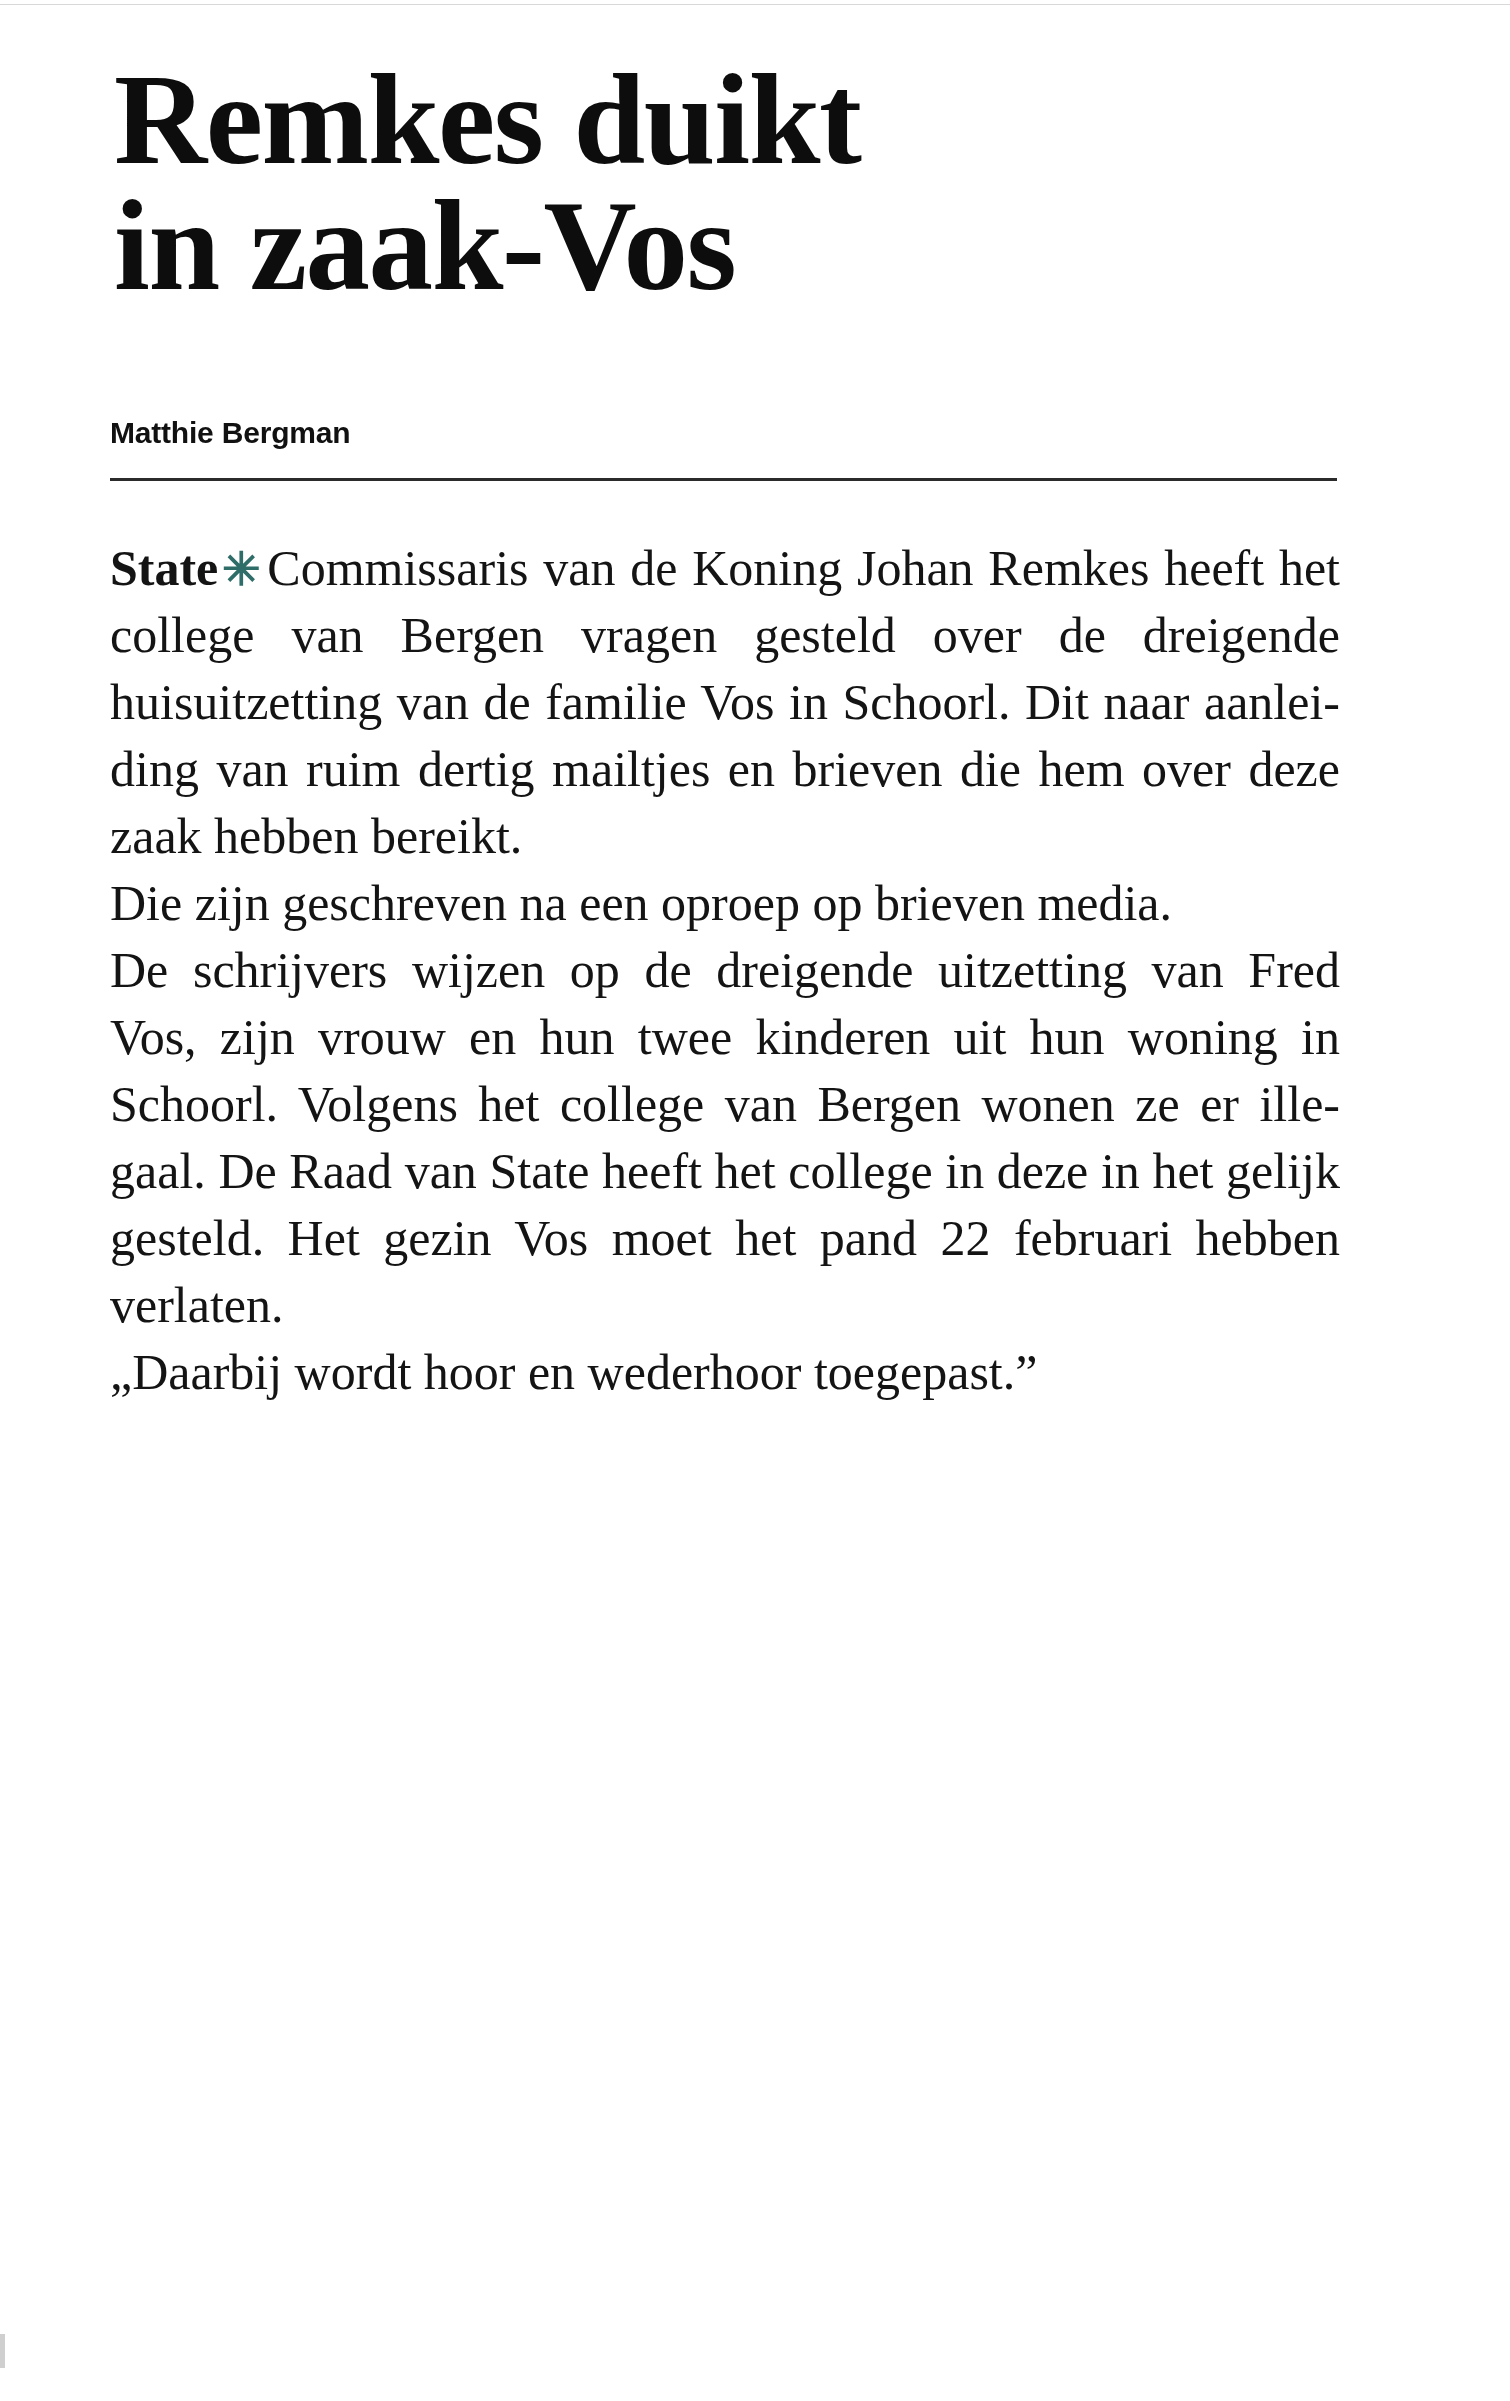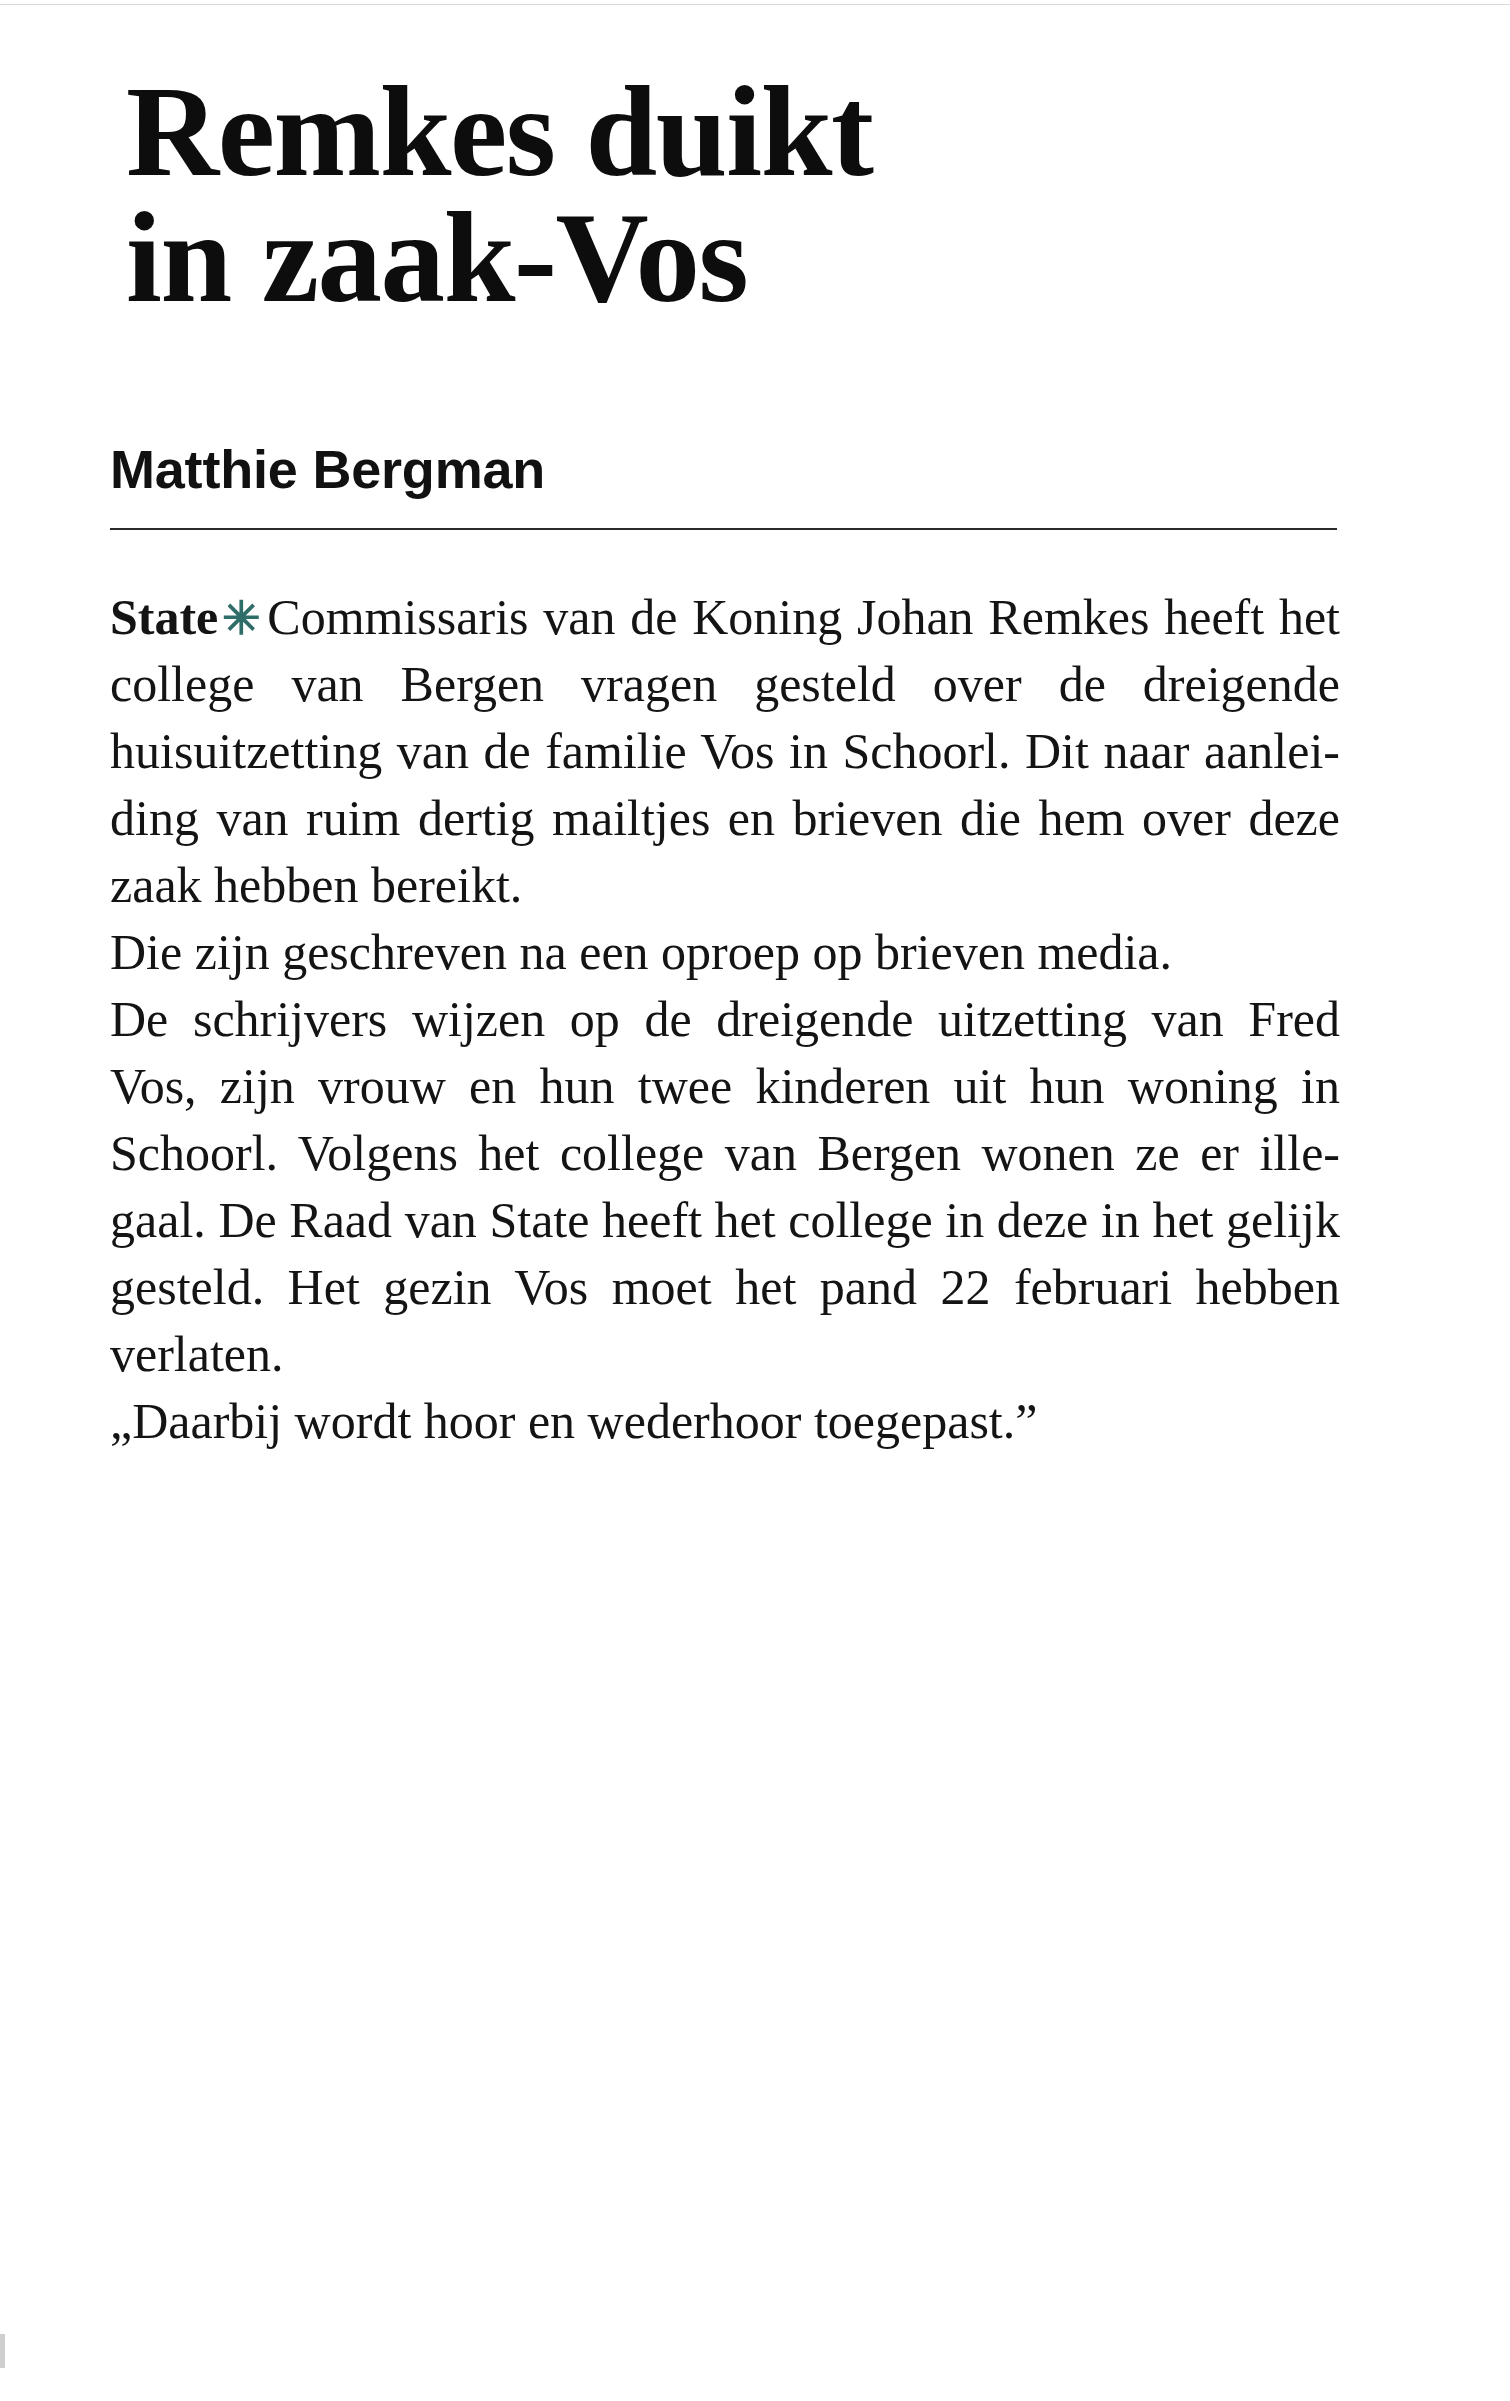--- a/index.html
+++ b/index.html
@@ -36,40 +36,40 @@
   .edge-mark.m1 { top: 2334px; height: 34px; }
 
   .article {
     position: absolute;
     left: 110px;
     top: 0;
     width: 1230px;
   }
 
   .headline {
-    margin: 16px;
+    margin: 4px;
     padding-top: 53px;
     font-family: "Liberation Serif", serif;
     font-weight: 700;
     font-size: 129px;
     line-height: 0.98;
     letter-spacing: -1.4px;
     color: #0d0d0d;
   }
   .headline .line {
     display: block;
     white-space: nowrap;
   }
 
   .byline {
     margin: 0;
     padding-top: 103px;
     font-family: "Liberation Sans", sans-serif;
     font-weight: 700;
-    font-size: 54px;
+    font-size: 30px;
     line-height: 1.05;
     color: #111111;
     letter-spacing: -0.2px;
   }
 
   .byline-rule {
     margin-top: 30px;
     width: 1227px;
     height: 2.4px;
     background: #2b2b2b;

